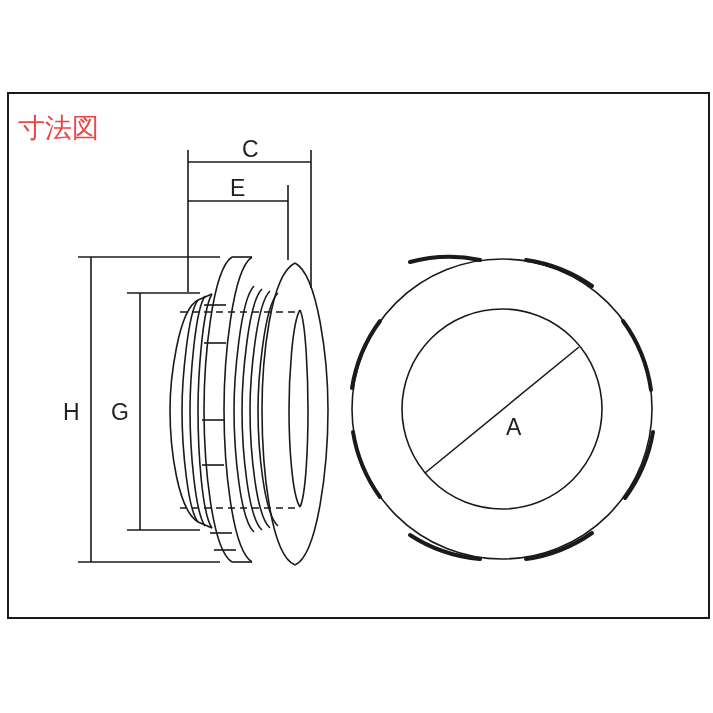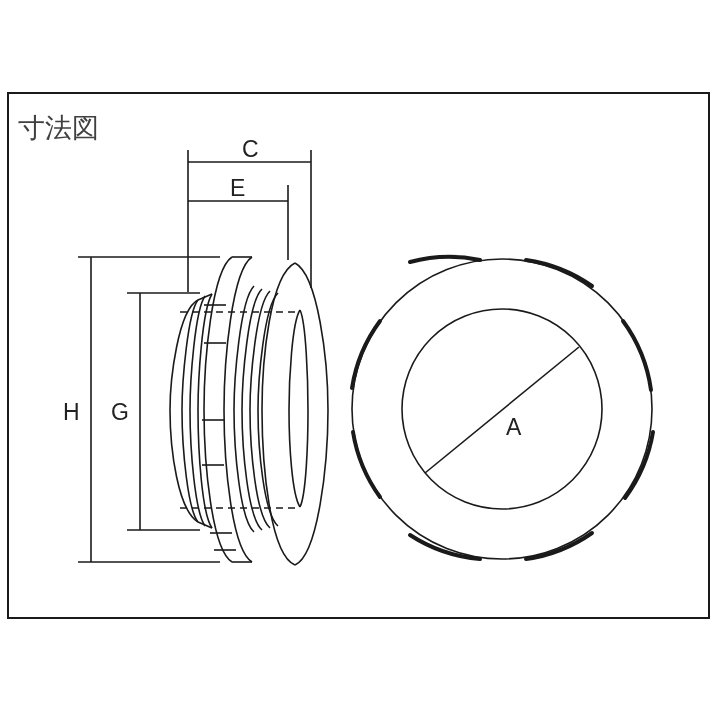--- a/index.html
+++ b/index.html
@@ -1,18 +1,18 @@
 <!DOCTYPE html>
 <html><head>
   <meta charset="utf-8">
   <style>
     html, body { margin: 0; padding: 0; background: #ffffff; }
     body { width: 713px; height: 713px; position: relative; overflow: hidden; font-family: "DejaVu Sans", sans-serif; }
     .frame { position: absolute; left: 7px; top: 92px; width: 703px; height: 527px; border: 2px solid #1a1a1a; box-sizing: border-box; }
-    .title { position: absolute; left: 18px; top: 110px; font-size: 27px; color: #404040; letter-spacing: 0px; }
+    .title { position: absolute; left: 18px; top: 110px; font-size: 27px; color: #ef4444; letter-spacing: 0px; }
     svg { position: absolute; left: 0; top: 0; }
     .lbl { font-family: "Liberation Sans", sans-serif; font-size: 23px; fill: #222; }
   </style>
 </head>
 <body>
 
 <div class="frame"></div>
 <div class="title">寸法図</div>
 
 <svg width="713" height="713" viewBox="0 0 713 713">

